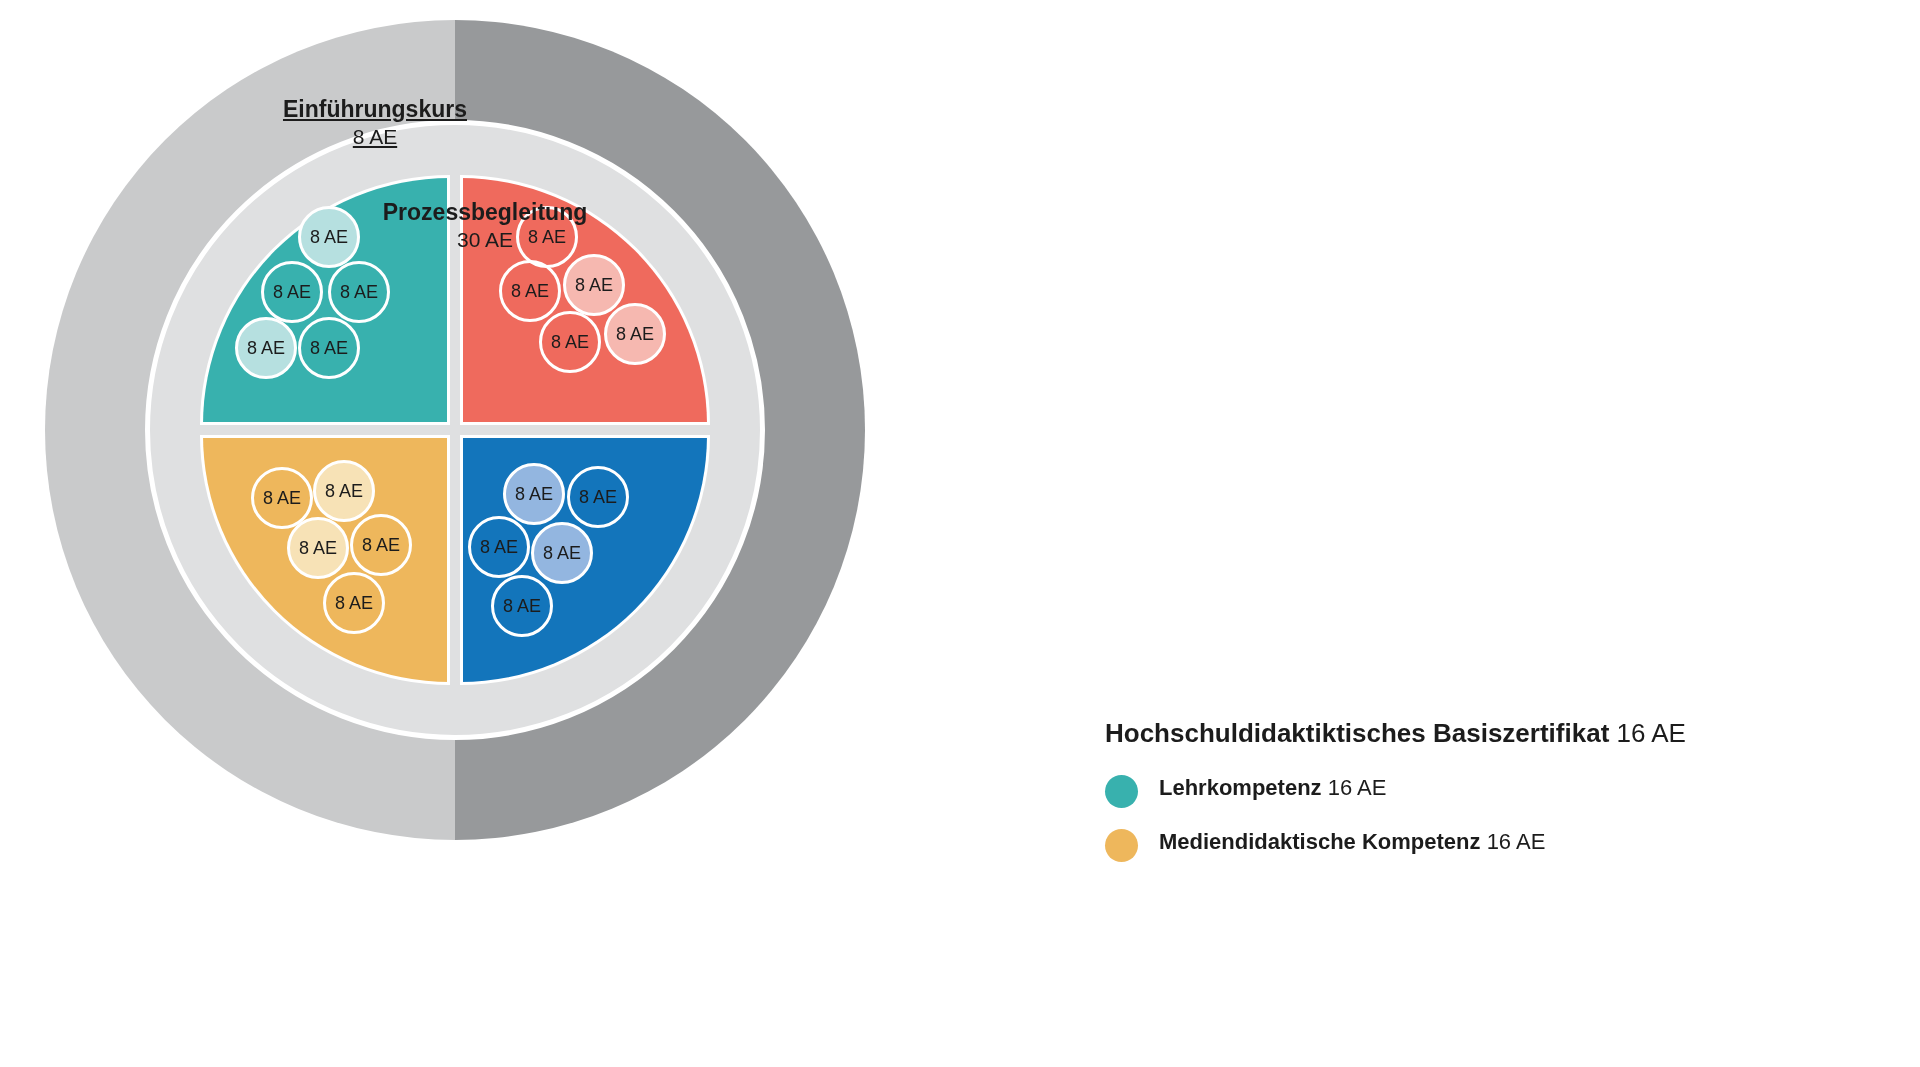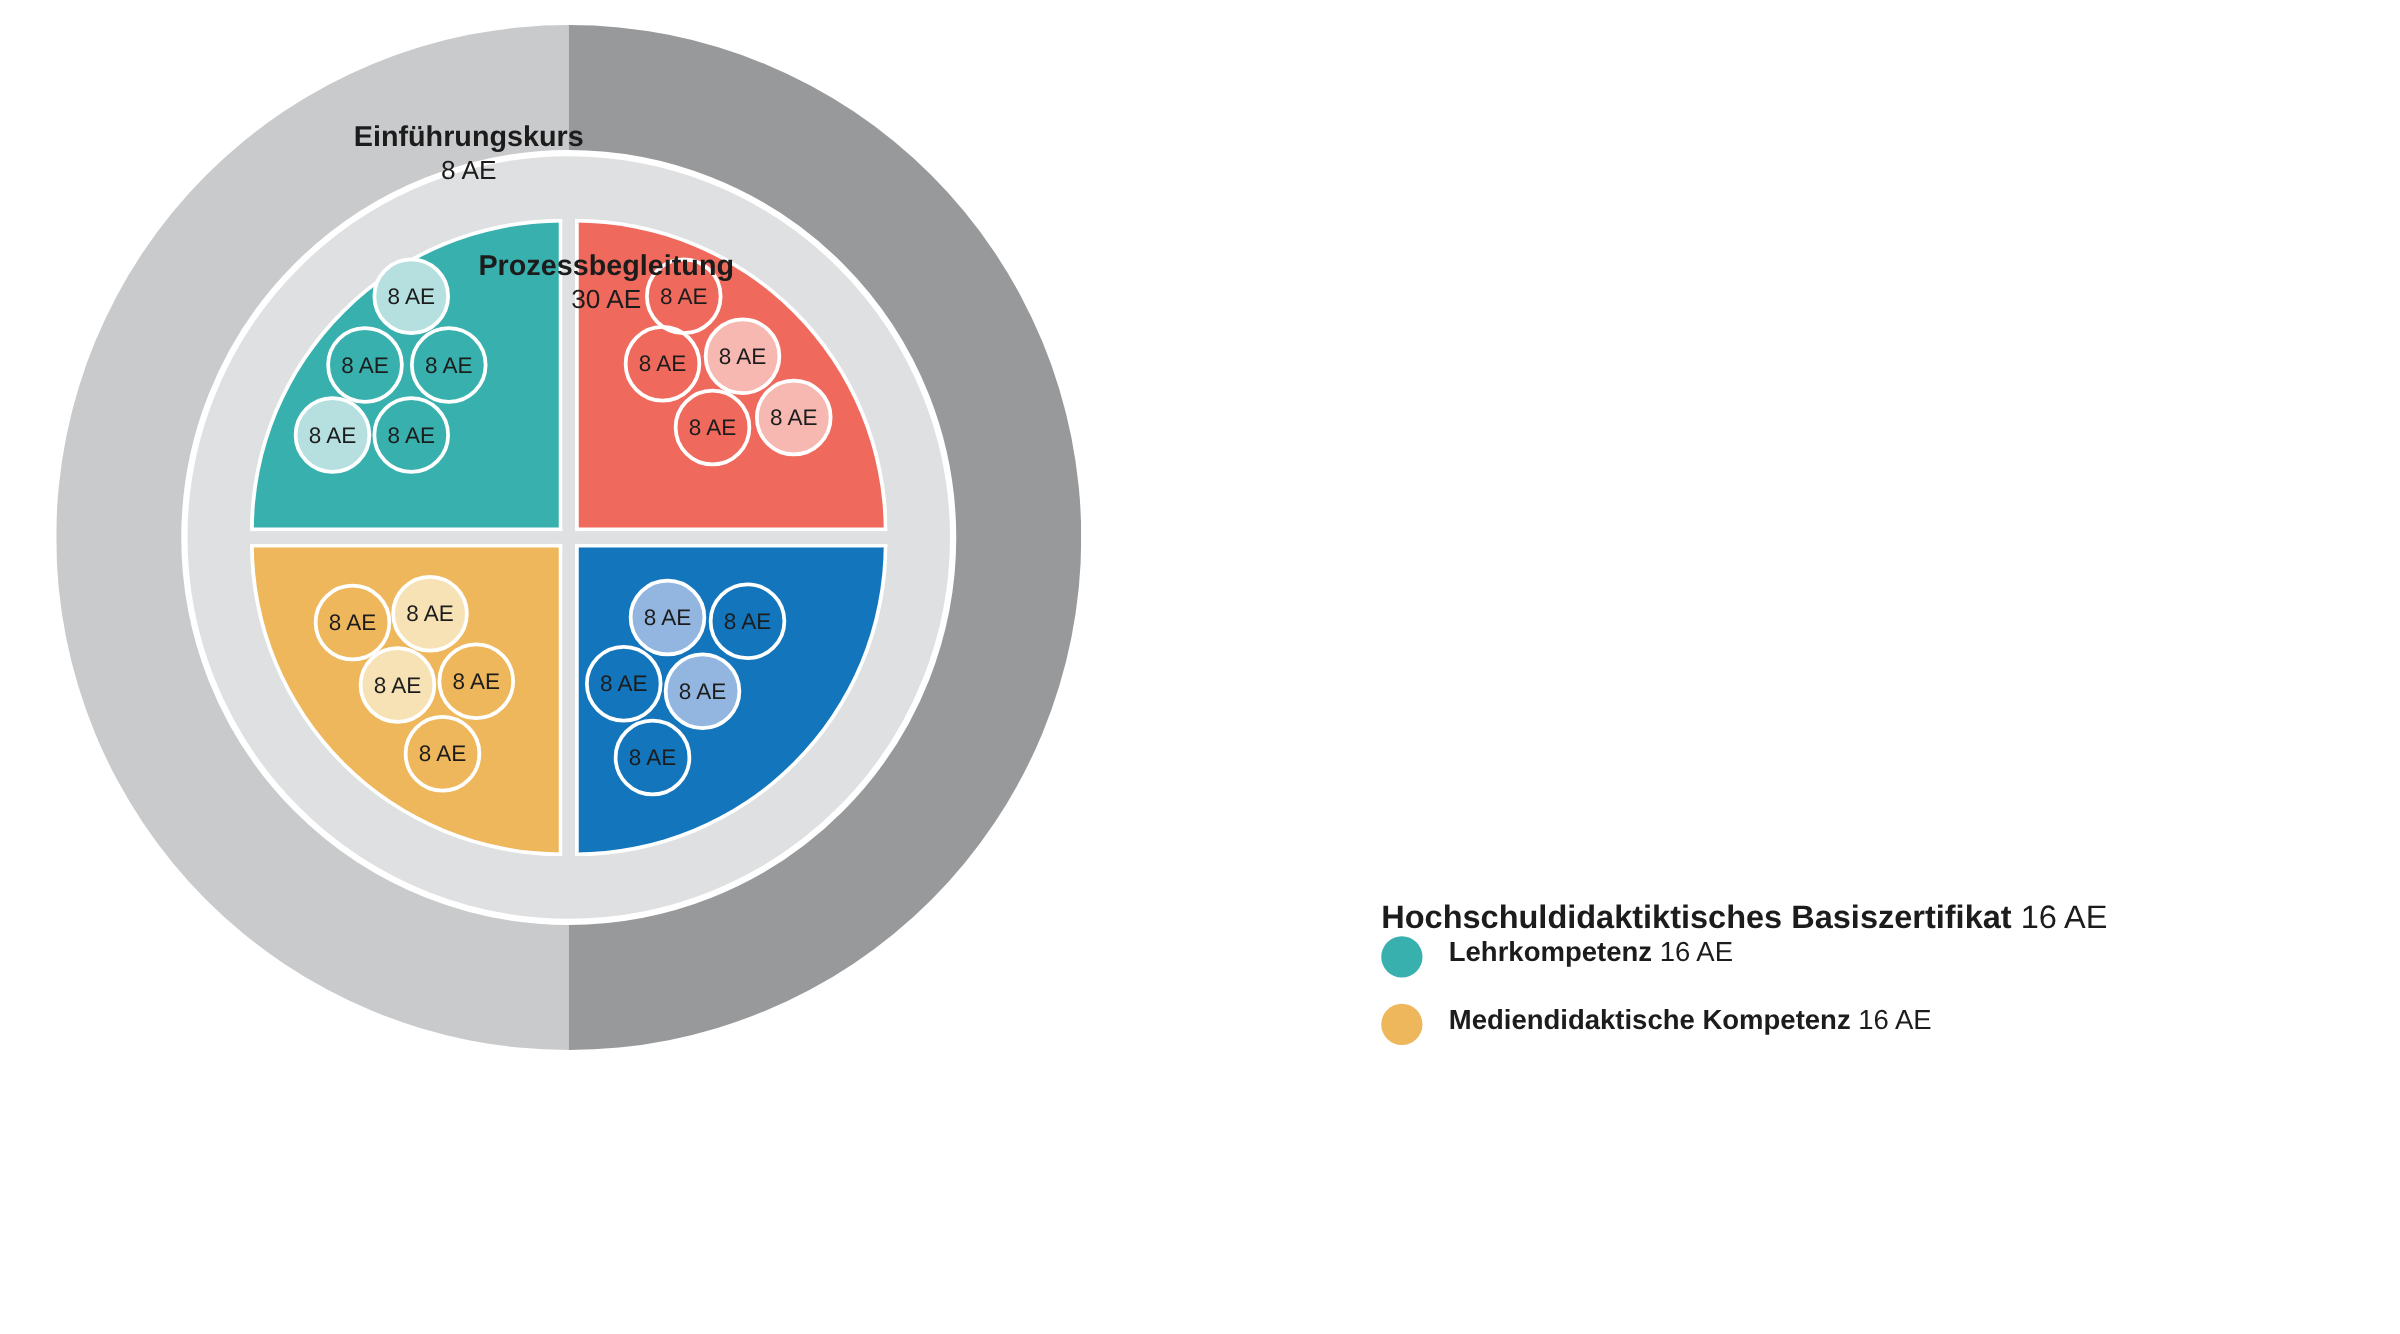--- a/index.html
+++ b/index.html
@@ -137,20 +137,21 @@
   .lbl .t2 {
     font-size: 21px;
     display: block;
   }
   .lbl.white { color: #ffffff; }
 
   #lbl-einfuehrung {
     left: 170px;
     top: 85px;
     width: 320px;
+    text-decoration: underline;
   }
   #lbl-prozess {
     left: 290px;
     top: 188px;
     width: 300px;
   }
   #lbl-kompetenzen {
     left: 270px;
     top: 520px;
     width: 340px;
@@ -173,20 +174,21 @@
   
   #legend {
     position: absolute;
     left: 1105px;
     top: 718px;
     width: 760px;
   }
   #legend-title {
     font-size: 26px;
     color: #1c1c1c;
+    margin-bottom: 26px;
     white-space: nowrap;
   }
   #legend-title .strong {
     font-weight: bold;
   }
   .legend-row {
     display: flex;
     align-items: flex-start;
     margin-bottom: 21px;
     white-space: nowrap;

